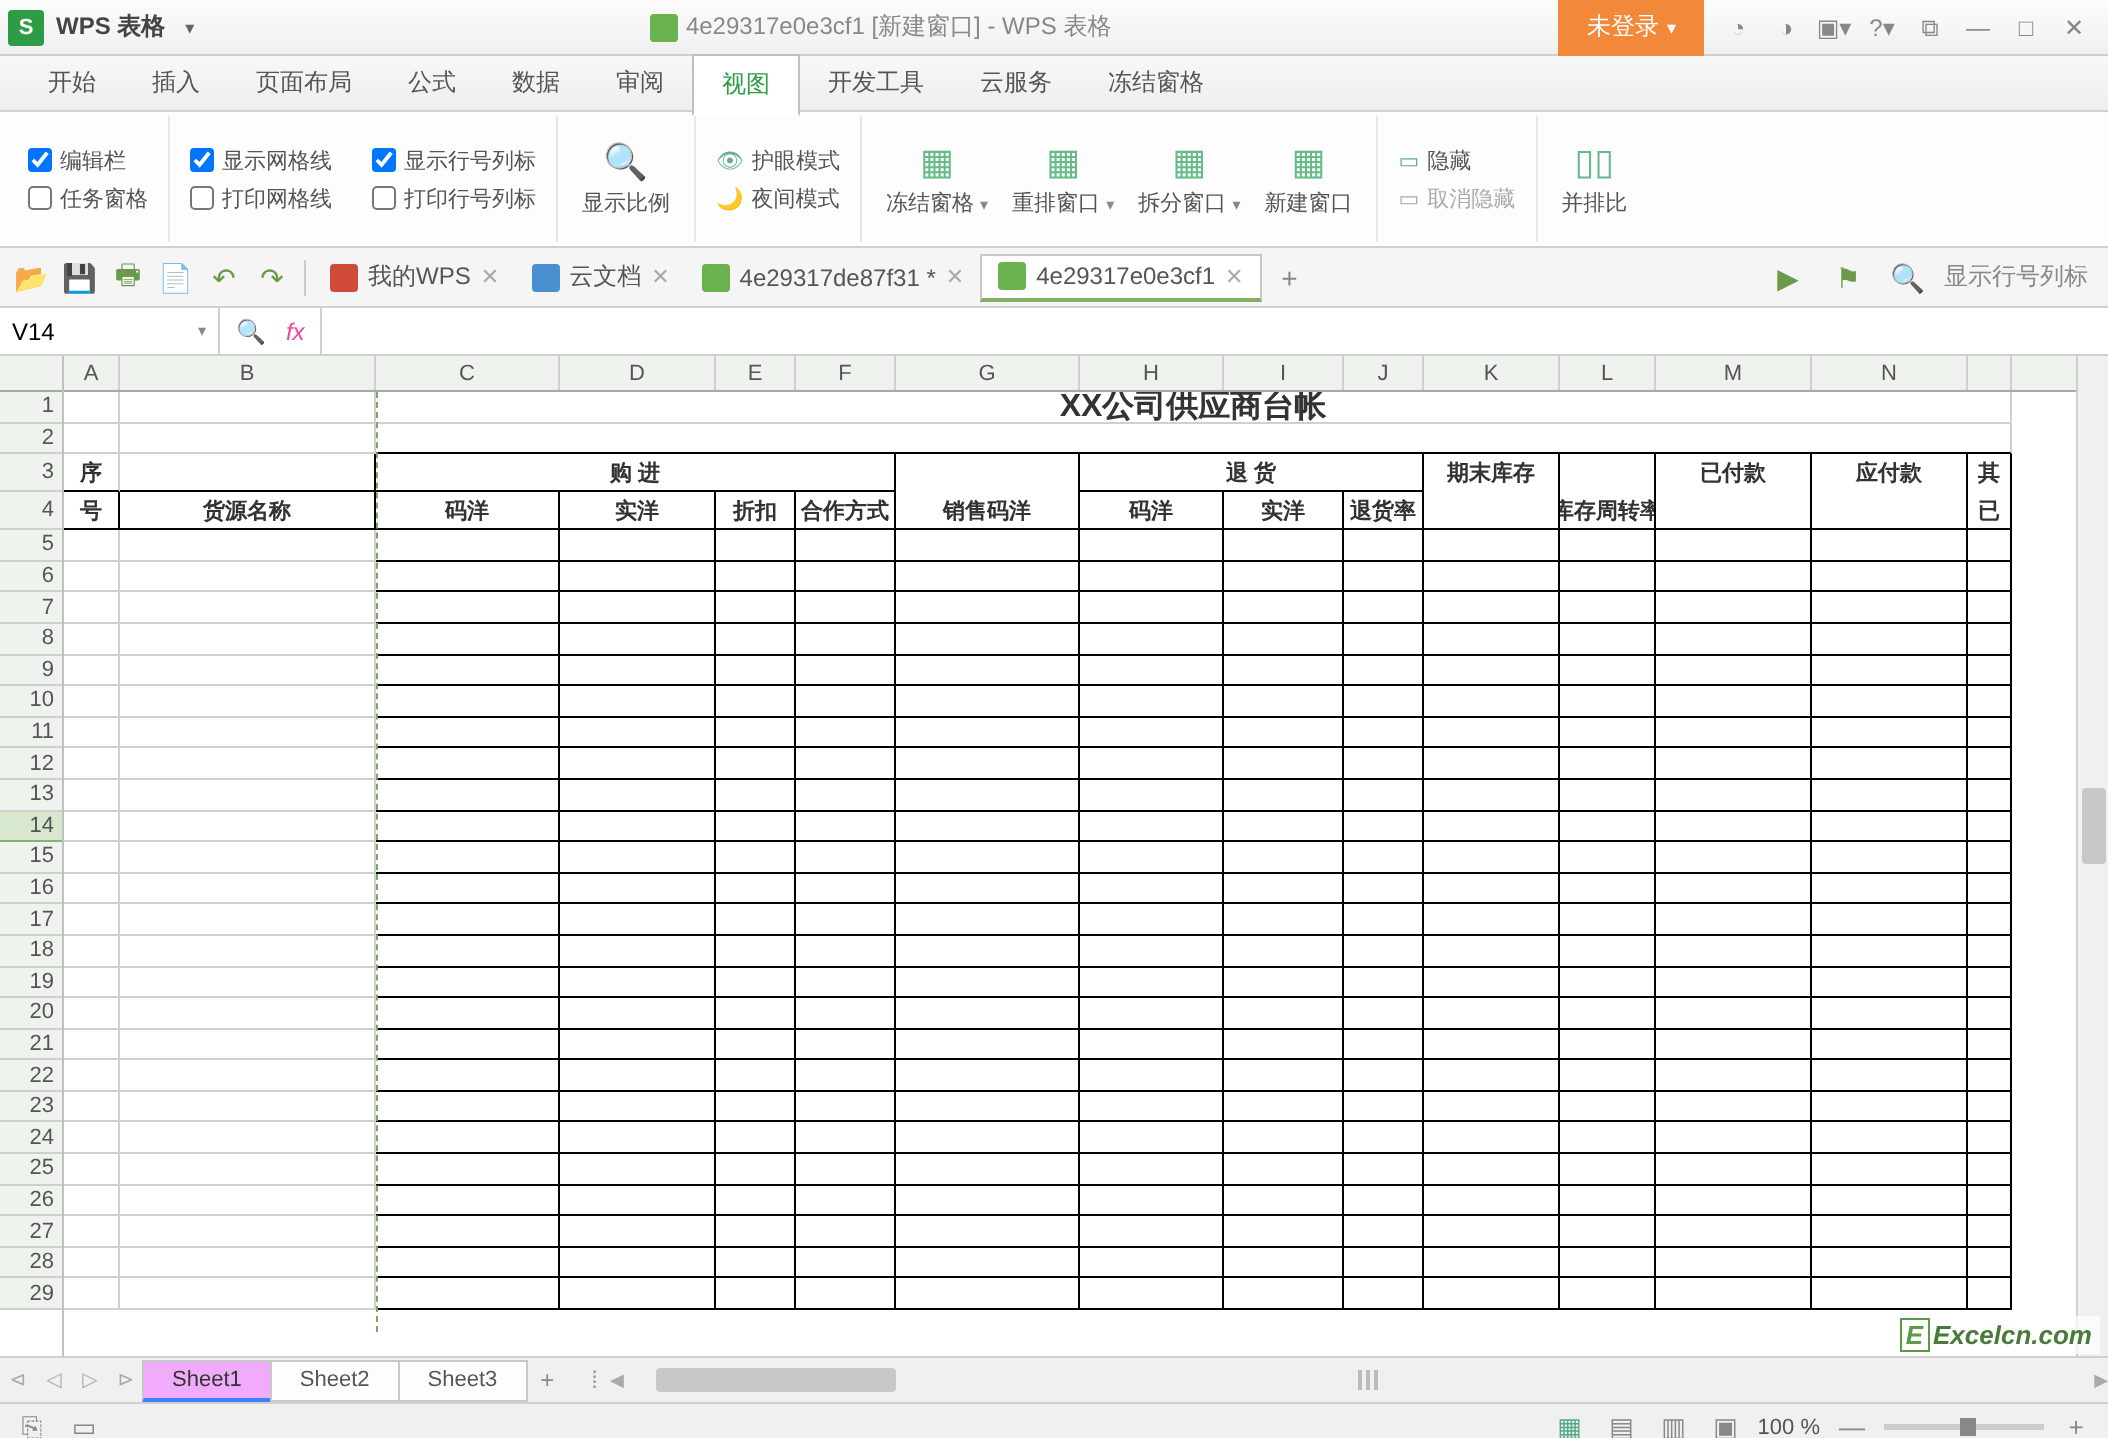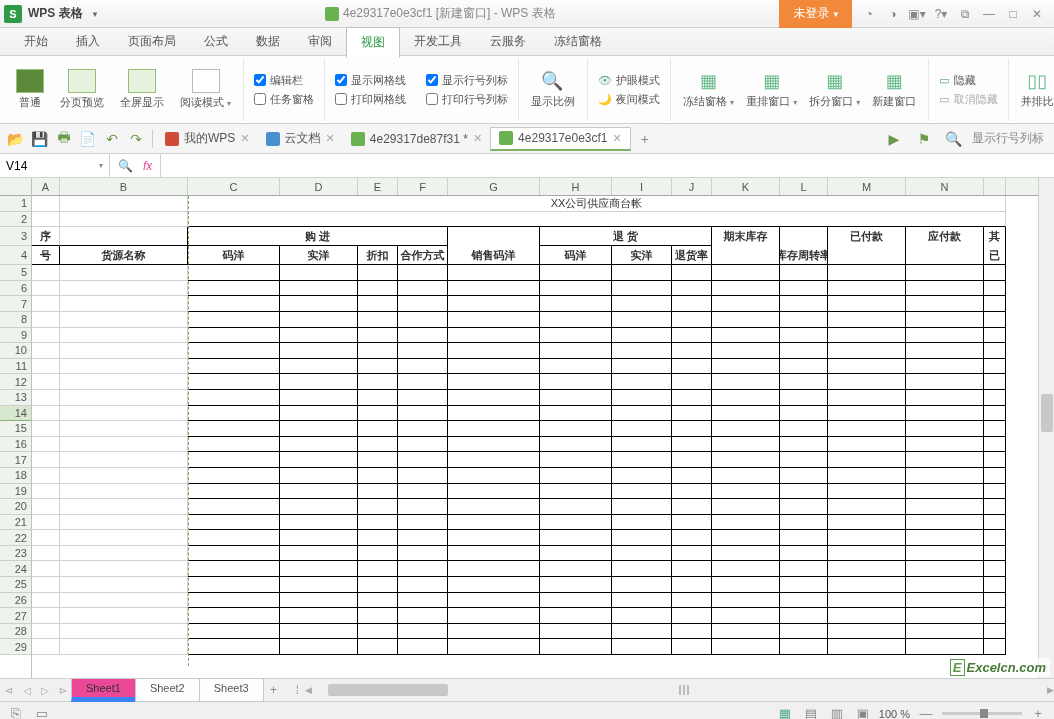--- a/index.html
+++ b/index.html
@@ -72,31 +72,31 @@
 .colhdrs { height:18px; display:flex; background:#eef3ee; border-bottom:1px solid #aaa9a9; }
 .colhdr { border-right:1px solid #cfcfcf; display:flex; align-items:center; justify-content:center; font-size:11px; color:#555; cursor:pointer; }
 .grid { position:relative; }
 .grid-row { display:flex; height:15.6px; }
 .grid-row.taller { height:19px; }
 .cell { border-right:1px solid #000; border-bottom:1px solid #000; display:flex; align-items:center; justify-content:center; font-size:11px; overflow:hidden; white-space:nowrap; }
 .cell.light { border-right:1px solid #d0d0d0; border-bottom:1px solid #d0d0d0; }
 .cell.nb-r { border-right:1px solid #d0d0d0; }
 .cell.nb-b { border-bottom:none; }
 .cell.bold { font-weight:bold; }
-.title-text { font-weight:normal; font-size:11px; }
+.title-text { font-weight:bold; font-size:16px; }
 .vscroll { width:16px; background:#f0f0f0; border-left:1px solid #d0d0d0; position:relative; }
 .vthumb { position:absolute; top:216px; left:2px; width:12px; height:38px; background:#c8c8c8; border-radius:2px; }
 
 .pagebreak { position:absolute; left:156px; top:18px; width:0; height:470px; border-left:1px dashed #7aa860; z-index:5; pointer-events:none; }
 
 
 .sheettabs { height: 24px; background:#f0f0f0; border-top:1px solid #d0d0d0; border-bottom:1px solid #d0d0d0; display:flex; align-items:center; }
 .nav-tri { width:18px; height:18px; display:flex; align-items:center; justify-content:center; color:#aaa; cursor:pointer; font-size:10px; }
 .sheettab { padding: 3px 14px; background:#fdfdfd; border:1px solid #c8c8c8; margin-left:-1px; cursor:pointer; font-size:11px; color:#555; }
-.sheettab.active { background:#ec4899; border-bottom:5px solid #3b82f6; font-weight:500; color:#333; }
+.sheettab.active { background:#f0abfc; border-bottom:2px solid #3b82f6; font-weight:500; color:#333; }
 .sheettab-plus { width:20px; color:#888; text-align:center; cursor:pointer; }
 .hscroll-area { flex:1; display:flex; align-items:center; justify-content:center; }
 .hscroll-track { flex:1; height:14px; margin: 0 16px; position:relative; display:flex; align-items:center; }
 .hscroll-thumb { position:absolute; left:0; width:120px; height:12px; background:#c8c8c8; border-radius:2px; }
 .hscroll-mid { position:absolute; left:50%; width:14px; height:10px; display:flex; gap:2px; }
 .hscroll-mid span { width:2px; background:#bbb; }
 
 
 .statusbar { height: 23px; background:#f0f0f0; display:flex; align-items:center; padding: 0 6px; gap:8px; }
 .status-left { display:flex; gap:6px; align-items:center; height:100%; }
@@ -148,40 +148,20 @@
     <div class="menu-item">公式</div>
     <div class="menu-item">数据</div>
     <div class="menu-item">审阅</div>
     <div class="menu-item active">视图</div>
     <div class="menu-item">开发工具</div>
     <div class="menu-item">云服务</div>
     <div class="menu-item">冻结窗格</div>
   </div>
 
 <div class="ribbon">
-  <div class="rib-group">
-    <div class="rib-row" id="rib-views">
-        <div class="big-btn">
-          <div class="big-icon dark"></div>
-          <span class="btn-lbl">普通</span>
-        </div>
-        <div class="big-btn">
-          <div class="big-icon "></div>
-          <span class="btn-lbl">分页预览</span>
-        </div>
-        <div class="big-btn">
-          <div class="big-icon "></div>
-          <span class="btn-lbl">全屏显示</span>
-        </div>
-        <div class="big-btn">
-          <div class="big-icon readmode"></div>
-          <span class="btn-lbl">阅读模式 <span class="small-arrow">▾</span></span>
-        </div>
-      </div>
-  </div>
   <div class="rib-group">
     <div class="chk-row" id="chk1">
         <label class="chk">
           <input type="checkbox" checked="" style="">
           <span>编辑栏</span>
         </label>
         <label class="chk">
           <input type="checkbox" style="">
           <span>任务窗格</span>
         </label>

